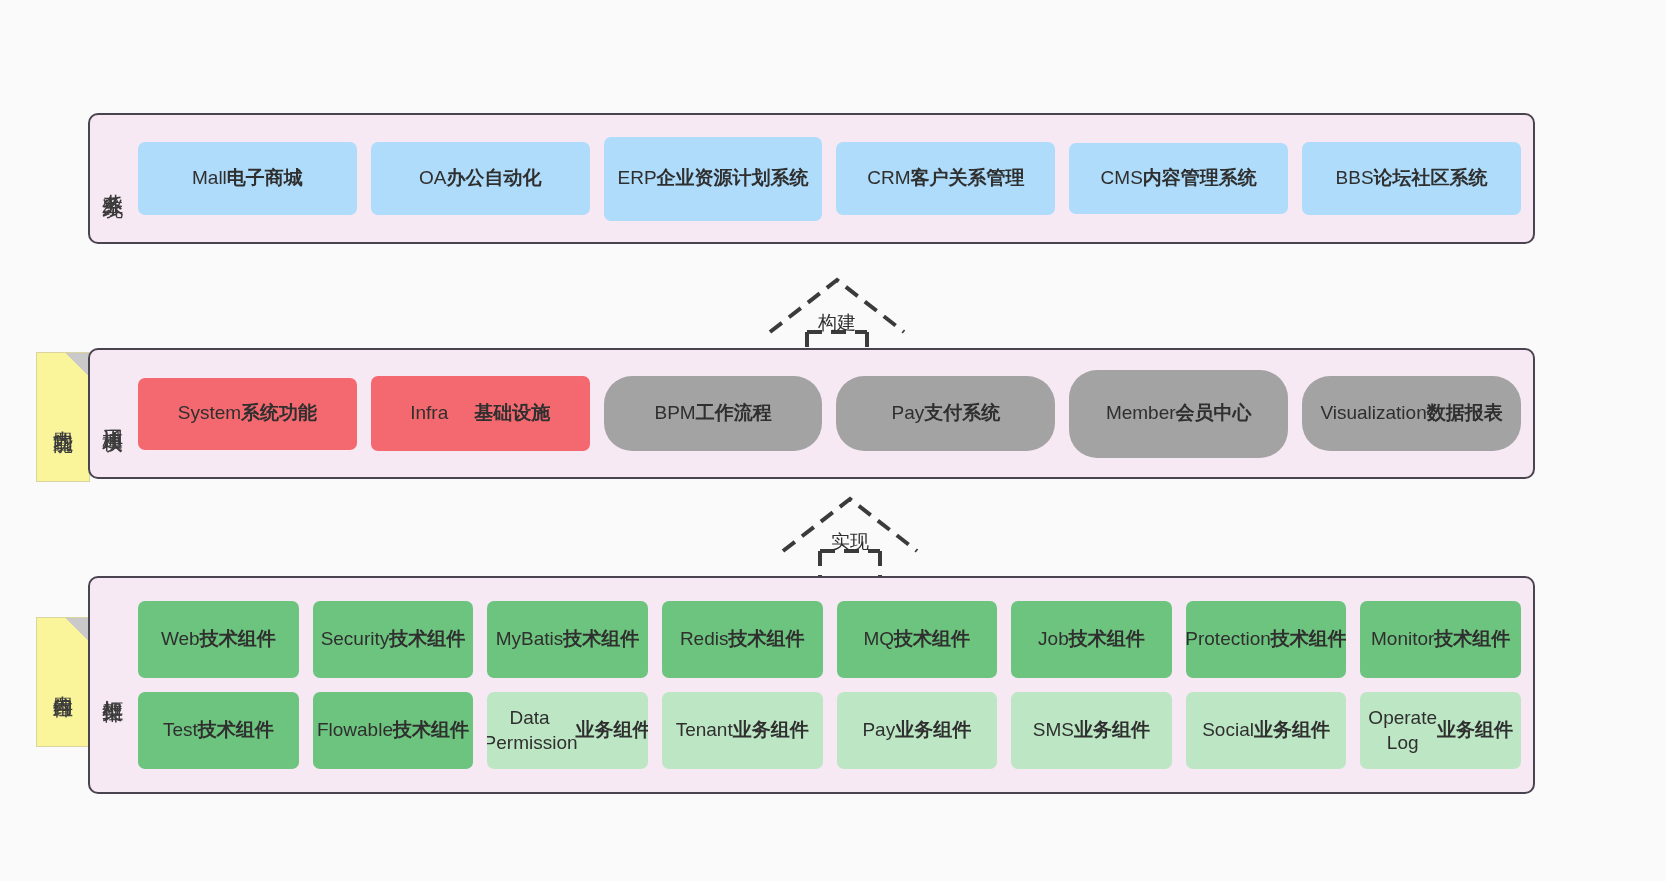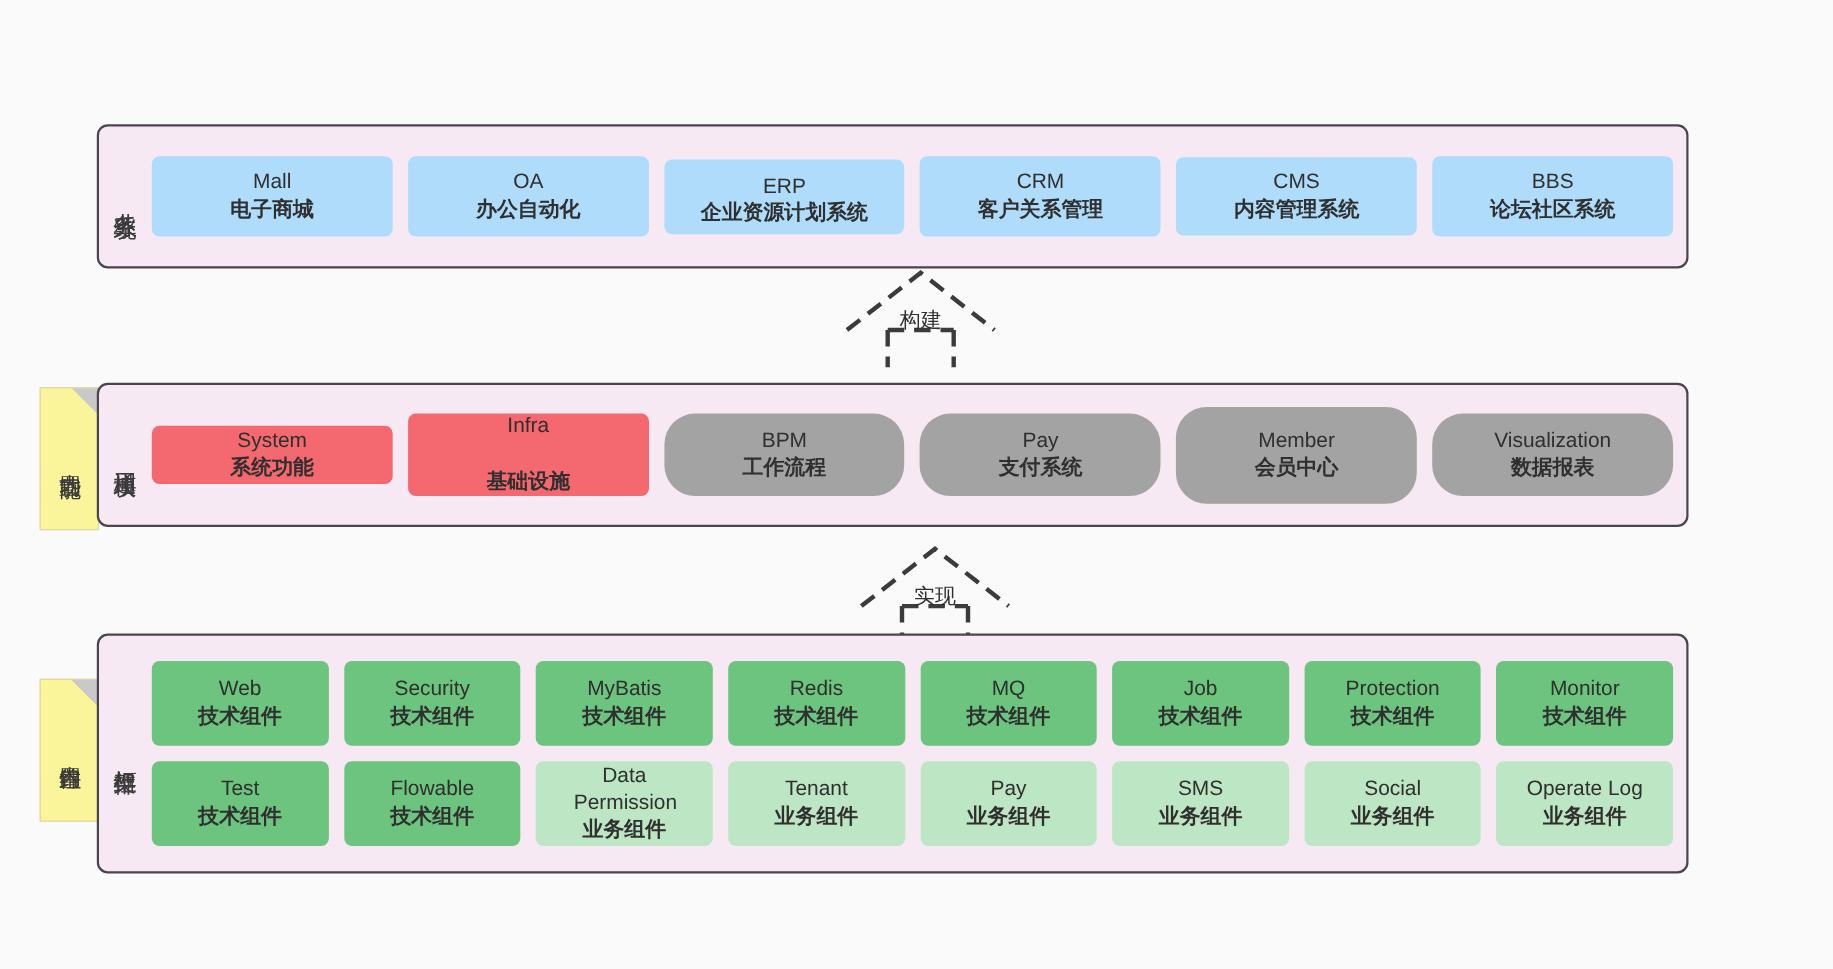--- a/index.html
+++ b/index.html
@@ -67,21 +67,21 @@
     gap: 14px;
     align-items: stretch;
   }
 
   
   .node {
     flex: 1 1 0;
     box-sizing: border-box;
     border-radius: 7px;
     display: flex;
-    flex-direction: column;
+    flex-direction: row;
     align-items: center;
     justify-content: center;
     text-align: center;
     font-size: 19px;
     line-height: 1.28;
     color: #2f2f2f;
     padding: 6px 8px;
     overflow: hidden;
   }
   .node .en { white-space: normal; }
@@ -146,58 +146,58 @@
     <div class="layer-body">
 
       <div class="node blue" style="height:73px;">
         <span class="en">Mall</span>
         <span class="cn">电子商城</span>
       </div>
       <div class="node blue" style="height:73px;">
         <span class="en">OA</span>
         <span class="cn">办公自动化</span>
       </div>
-      <div class="node blue" style="height:68px;justify-content:flex-end;">
+      <div class="node blue" style="height:84px;">
         <span class="en">ERP</span>
         <span class="cn">企业资源计划系统</span>
       </div>
       <div class="node blue" style="height:73px;">
         <span class="en">CRM</span>
         <span class="cn">客户关系管理</span>
       </div>
       <div class="node blue" style="height:71px;">
         <span class="en">CMS</span>
         <span class="cn">内容管理系统</span>
       </div>
       <div class="node blue" style="height:73px;">
         <span class="en">BBS</span>
         <span class="cn">论坛社区系统</span>
       </div>
 
     </div>
   </div>
 
-  <div class="arrow" style="left:762px; top:240px;">
+  <div class="arrow" style="left:762px; top:272px;">
     <svg viewBox="0 0 150 94" xmlns="http://www.w3.org/2000/svg">
       <path d="M 8 60 L 75 8 L 142 60" fill="none" stroke="#3b3b3b" stroke-width="4" stroke-dasharray="15,9" stroke-linecap="butt"></path>
       <path d="M 45 60 L 45 94 M 45 60 L 105 60 M 105 60 L 105 94" fill="none" stroke="#3b3b3b" stroke-width="4" stroke-dasharray="15,9" stroke-linecap="butt"></path>
     </svg>
     <div class="arrow-label">构建</div>
   </div>
 
   <div class="note" style="left:36px; top:352px; width:54px; height:130px;">
     <span class="fold"></span>
     <span>内置功能</span>
   </div>
 
   <div class="layer" style="left:88px; top:348px; width:1447px; height:131px;">
     <div class="layer-title">通用模块</div>
     <div class="layer-body">
 
-      <div class="node red" style="height:53px;">
+      <div class="node red" style="height:72px;">
         <span class="en">System</span>
         <span class="cn">系统功能</span>
       </div>
       <div class="node red" style="height:75px;gap:26px;">
         <span class="en">Infra</span>
         <span class="cn">基础设施</span>
       </div>
       <div class="node pink" style="height:75px;">
         <span class="en">BPM</span>
         <span class="cn">工作流程</span>

